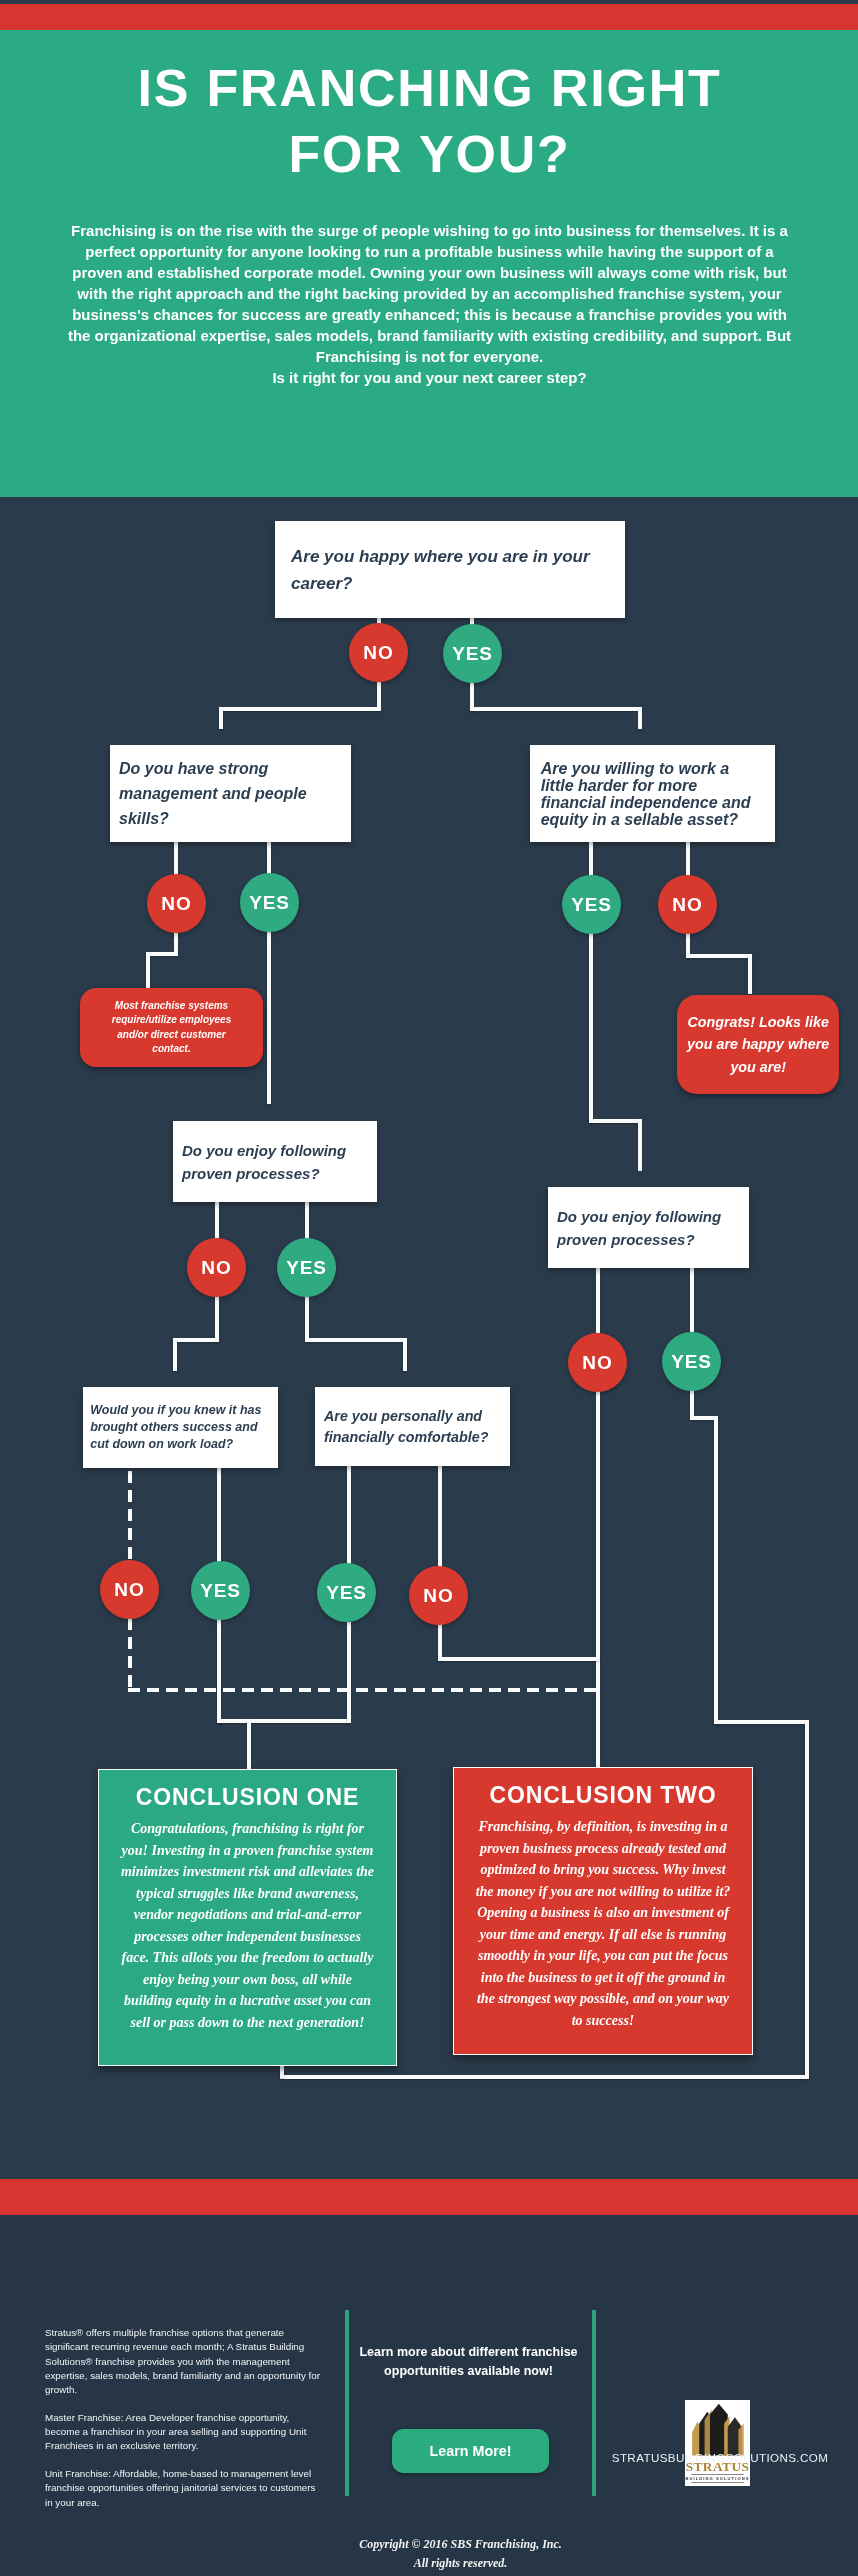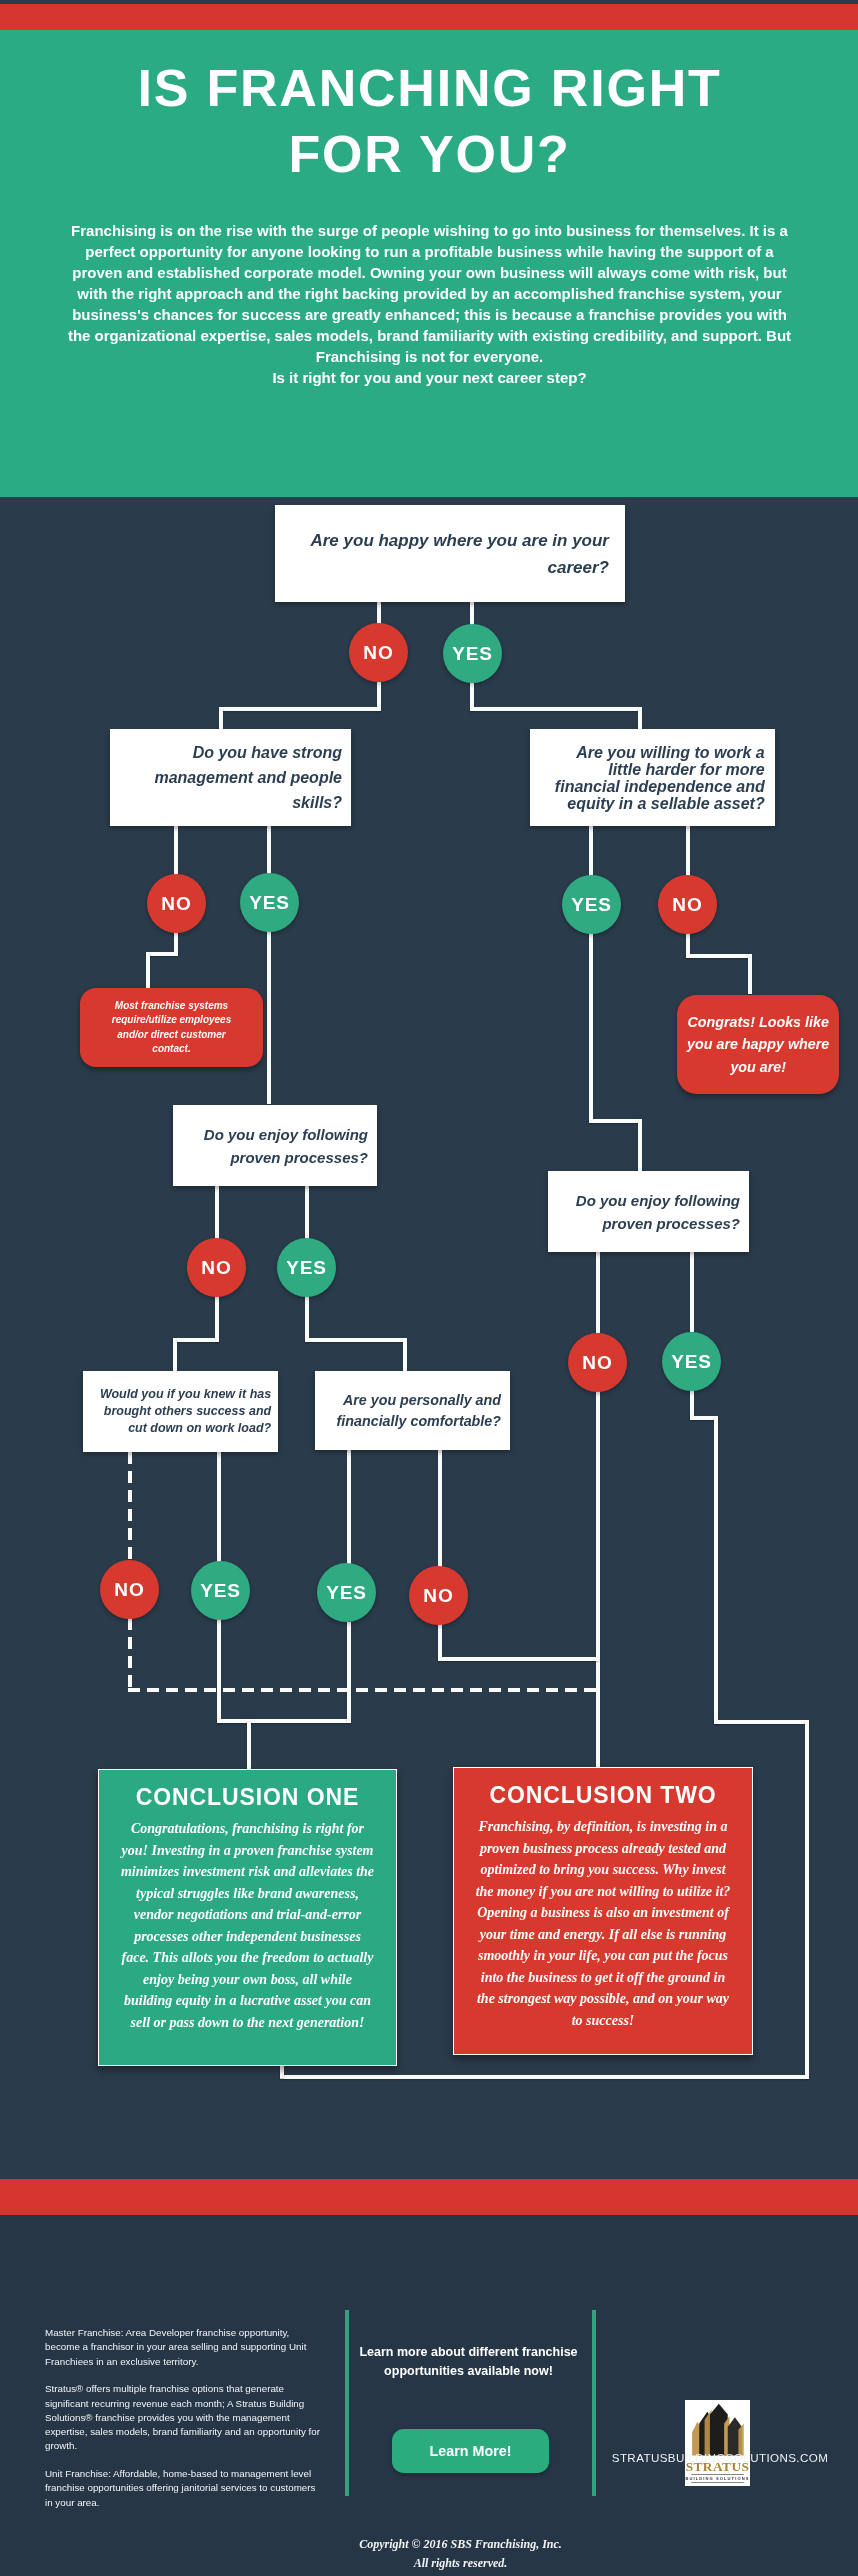--- a/index.html
+++ b/index.html
@@ -7,22 +7,22 @@
         font-family:"Liberation Sans", sans-serif;}
   
   .band{position:absolute;left:0;width:859px;background:#d6362f;}
   .green-head{position:absolute;left:0;top:29.5px;width:859px;height:467px;background:#2bab84;}
   .title{position:absolute;left:0;top:55px;width:859px;text-align:center;color:#ffffff;
          font-weight:700;font-size:52px;line-height:66px;letter-spacing:1.8px;}
   .intro{position:absolute;left:67px;top:220px;width:725px;text-align:center;color:#ffffff;
          font-weight:700;font-size:15px;line-height:21px;}
   
   .qbox{position:absolute;background:#ffffff;color:#2c3f52;font-weight:700;font-style:italic;
-        display:flex;align-items:center;justify-content:center;text-align:right;
-        box-shadow:0 2.7px 5.4px rgba(0,0,0,.35);}
+        display:flex;align-items:center;justify-content:center;text-align:left;
+        box-shadow:0 2.7px 5.4px rgba(0,0,0,.35);margin-top:16px;}
   .rbox{position:absolute;background:#d8392f;color:#ffffff;font-weight:700;font-style:italic;
         display:flex;align-items:center;justify-content:center;text-align:center;
         border-radius:16px;box-shadow:0 2.7px 5.4px rgba(0,0,0,.35);}
   .circle{position:absolute;width:59px;height:59px;border-radius:50%;display:flex;
           align-items:center;justify-content:center;color:#ffffff;font-weight:700;
           font-size:19px;letter-spacing:0.9px;box-shadow:0 1.8px 4.5px rgba(0,0,0,.3);}
   .red{background:#d8392f;} .grn{background:#2faa81;}
   .ln{position:absolute;background:#fafbfb;box-shadow:0 0.9px 1.8px rgba(0,0,0,.25);}
   .dash-h{position:absolute;height:3.6px;background:repeating-linear-gradient(90deg,#fafbfb 0 11.6px,rgba(0,0,0,0) 11.6px 19px);}
   .dash-v{position:absolute;width:3.6px;background:repeating-linear-gradient(180deg,#fafbfb 0 11.6px,rgba(0,0,0,0) 11.6px 19px);}
@@ -216,22 +216,22 @@
 
   <div class="conc" style="left:453px;top:1767px;width:298px;height:286px;background:#d8392f;">
     <div class="ctitle">CONCLUSION TWO</div>
     <div class="cbody">Franchising, by definition, is investing in a proven business process already tested and optimized to bring you success. Why invest the money if you are not willing to utilize it? Opening a business is also an investment of your time and energy. If all else is running smoothly in your life, you can put the focus into the business to get it off the ground in the strongest way possible, and on your way to success!</div>
   </div>
 
   <div class="band" style="top:2179px;height:36px;"></div>
   <div class="footer-bg"></div>
 
   <div class="ftext">
+    <p>Stratus® offers multiple franchise options that generate significant recurring revenue each month; A Stratus Building Solutions® franchise provides you with the management expertise, sales models, brand familiarity and an opportunity for growth.</p>
     <p>Master Franchise: Area Developer franchise opportunity, become a franchisor in your area selling and supporting Unit Franchiees in an exclusive territory.</p>
-    <p>Stratus® offers multiple franchise options that generate significant recurring revenue each month; A Stratus Building Solutions® franchise provides you with the management expertise, sales models, brand familiarity and an opportunity for growth.</p>
     <p>Unit Franchise: Affordable, home-based to management level franchise opportunities offering janitorial services to customers in your area.</p>
   </div>
 
   <div class="divider" style="left:345px;top:2310px;height:186px;"></div>
   <div class="divider" style="left:592px;top:2310px;height:186px;"></div>
 
   <div class="cta">Learn more about different franchise opportunities available now!</div>
 
   <button class="btn">Learn More!</button>
 

